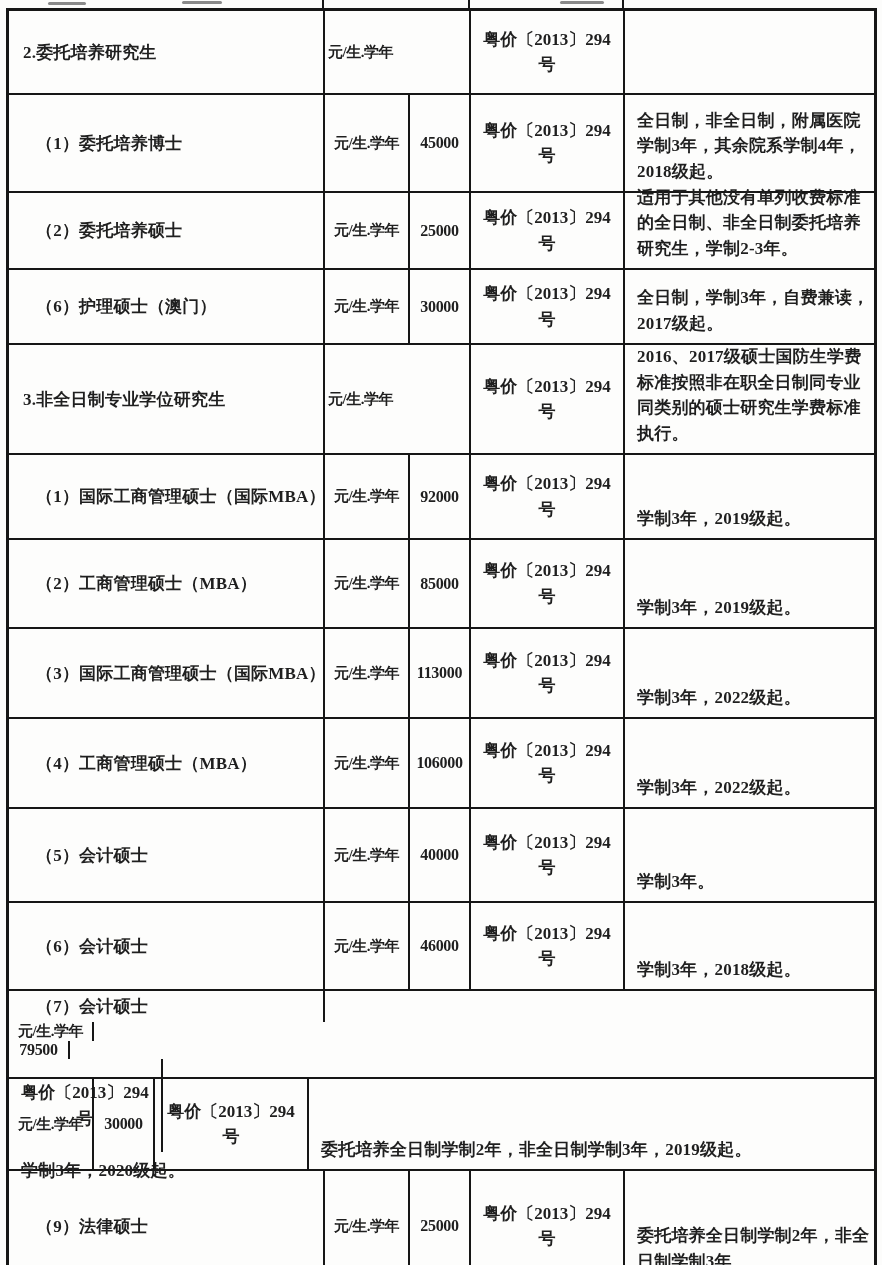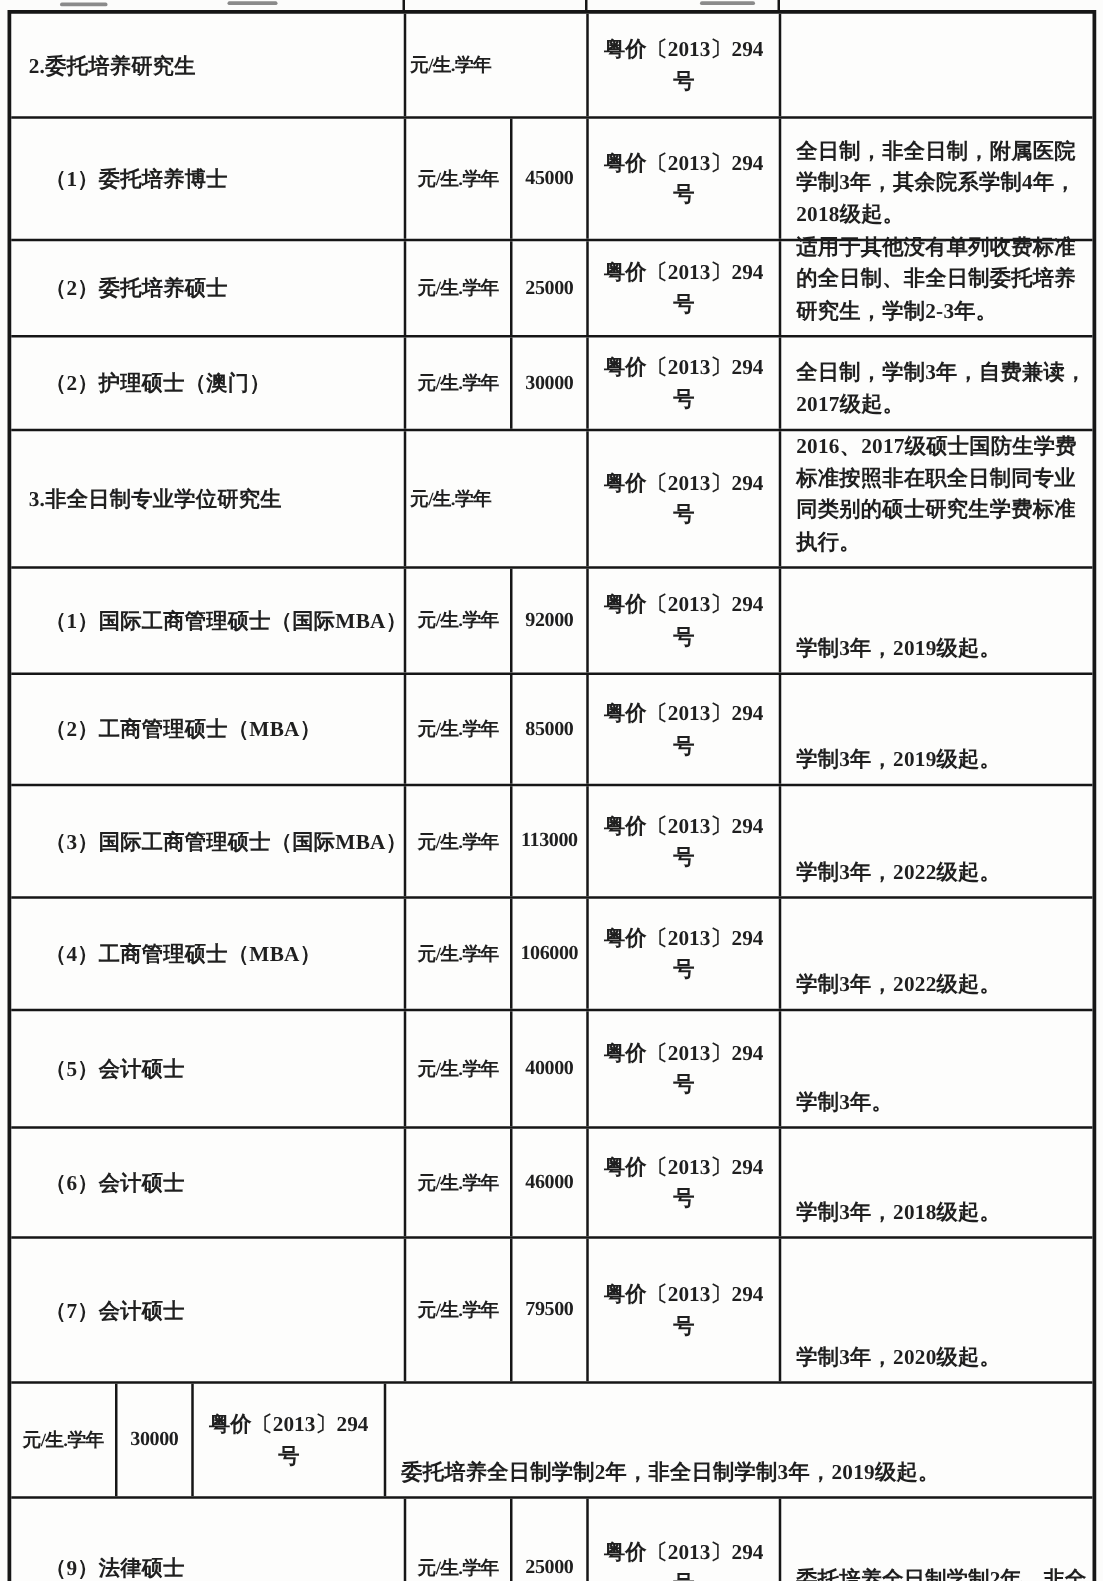--- a/index.html
+++ b/index.html
@@ -139,21 +139,21 @@
     <div class="cell unit">元/生.学年</div>
     <div class="cell amount">25000</div>
     <div class="cell doc">
           <span>粤价〔2013〕294号</span>
         </div>
     <div class="cell remark">
           <span>适用于其他没有单列收费标准的全日制、非全日制委托培养研究生，学制2-3年。</span>
         </div>
   </div>
       <div class="row" style="height: 75px;">
-    <div class="cell item sub">（2）护理硕士（澳门）</div>
+    <div class="cell item sub">（6）护理硕士（澳门）</div>
     <div class="cell unit">元/生.学年</div>
     <div class="cell amount">30000</div>
     <div class="cell doc">
           <span>粤价〔2013〕294号</span>
         </div>
     <div class="cell remark">
           <span>全日制，学制3年，自费兼读，2017级起。</span>
         </div>
   </div>
       <div class="row" style="height: 110px;">
@@ -226,21 +226,21 @@
     <div class="cell item sub">（6）会计硕士</div>
     <div class="cell unit">元/生.学年</div>
     <div class="cell amount">46000</div>
     <div class="cell doc">
           <span>粤价〔2013〕294号</span>
         </div>
     <div class="cell remark">
           <span>学制3年，2018级起。</span>
         </div>
   </div>
-      <div class="row" style="height: 116px;">
+      <div class="row" style="height: 88px; flex-direction: column;">
     <div class="cell item sub">（7）会计硕士</div>
     <div class="cell unit">元/生.学年</div>
     <div class="cell amount">79500</div>
     <div class="cell doc">
           <span>粤价〔2013〕294号</span>
         </div>
     <div class="cell remark">
           <span>学制3年，2020级起。</span>
         </div>
   </div>

